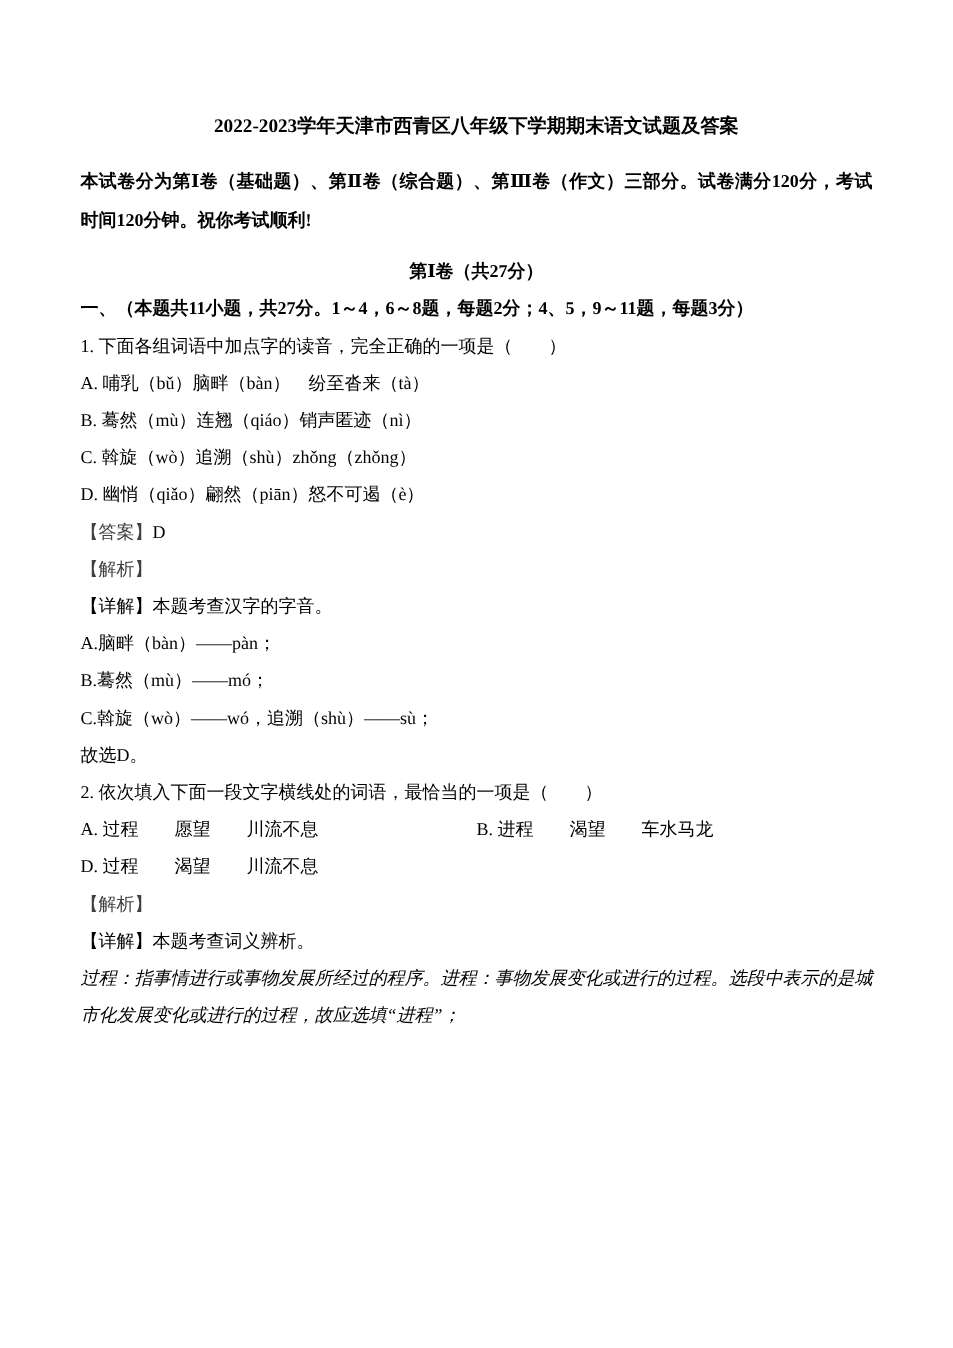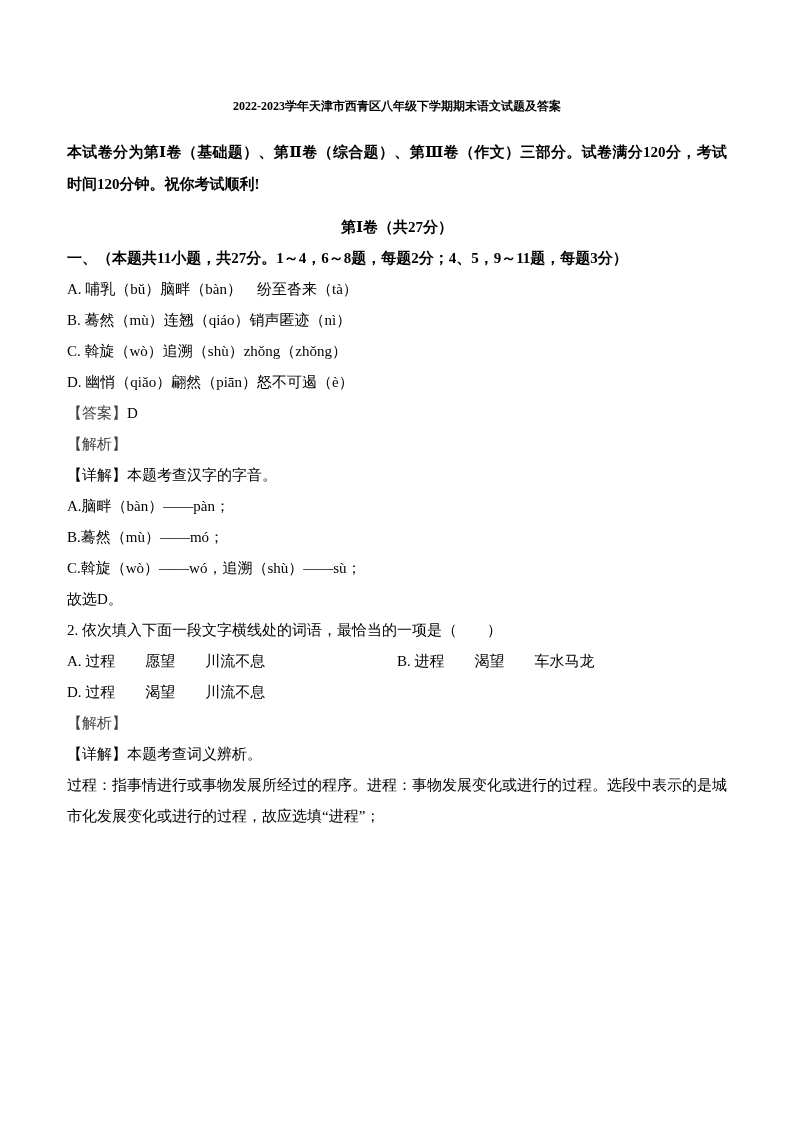--- a/index.html
+++ b/index.html
@@ -12,21 +12,21 @@
     font-size: 15px;
     overflow: hidden;
   }
   .page {
     box-sizing: border-box;
     width: 794px;
     height: 1123px;
     padding: 88px 67px 40px 67px;
   }
   .doc-title {
-    font-size: 12px;
+    font-size: 16px;
     font-weight: bold;
     text-align: center;
     line-height: 36px;
     margin-bottom: 12px;
   }
   .intro {
     font-weight: bold;
     line-height: 32px;
     text-align: justify;
   }
@@ -44,20 +44,21 @@
     line-height: 31px;
     text-align: left;
   }
   .passage {
     line-height: 31.5px;
     text-align: justify;
     text-indent: 2em;
   }
   .just {
     text-align: justify;
+    font-style: italic;
   }
   .opt-grid-row {
     display: flex;
     line-height: 31px;
   }
   .opt-cell-left  { width: 50%; }
   .opt-cell-right { width: 50%; }
   .blue { color: #404040; }
   .ws { white-space: pre-wrap; }
 </style>
@@ -67,20 +68,21 @@
 <div class="page">
 
   <div class="doc-title">2022-2023学年天津市西青区八年级下学期期末语文试题及答案</div>
 
   <div class="intro">本试卷分为第Ⅰ卷（基础题）、第Ⅱ卷（综合题）、第Ⅲ卷（作文）三部分。试卷满分120分，考试时间120分钟。祝你考试顺利!</div>
 
   <div class="section-header">第Ⅰ卷（共27分）</div>
 
   <div class="part-header">一、（本题共11小题，共27分。1～4，6～8题，每题2分；4、5，9～11题，每题3分）</div>
 
+  <div class="line">1. 下面各组词语中加点字的读音，完全正确的一项是（　　）</div>
   <div class="line ws">A. 哺乳（bǔ）脑畔（bàn）　纷至沓来（tà）</div>
   <div class="line ws">B. 蓦然（mù）连翘（qiáo）销声匿迹（nì）</div>
   <div class="line ws">C. 斡旋（wò）追溯（shù）zhǒng（zhǒng）</div>
   <div class="line ws">D. 幽悄（qiǎo）翩然（piān）怒不可遏（è）</div>
 
   <div class="line"><span class="blue">【答案】</span><span>D</span></div>
   <div class="line"><span class="blue">【解析】</span></div>
   <div class="line">【详解】本题考查汉字的字音。</div>
   <div class="line">A.脑畔（bàn）——pàn；</div>
   <div class="line">B.蓦然（mù）——mó；</div>

